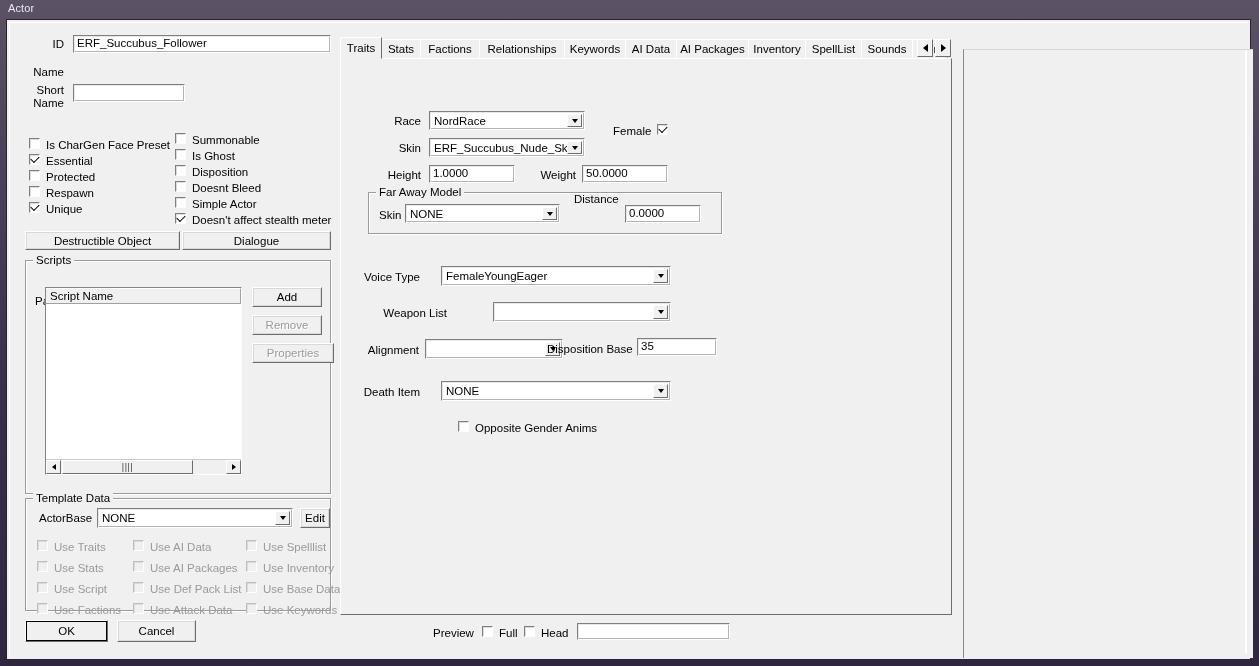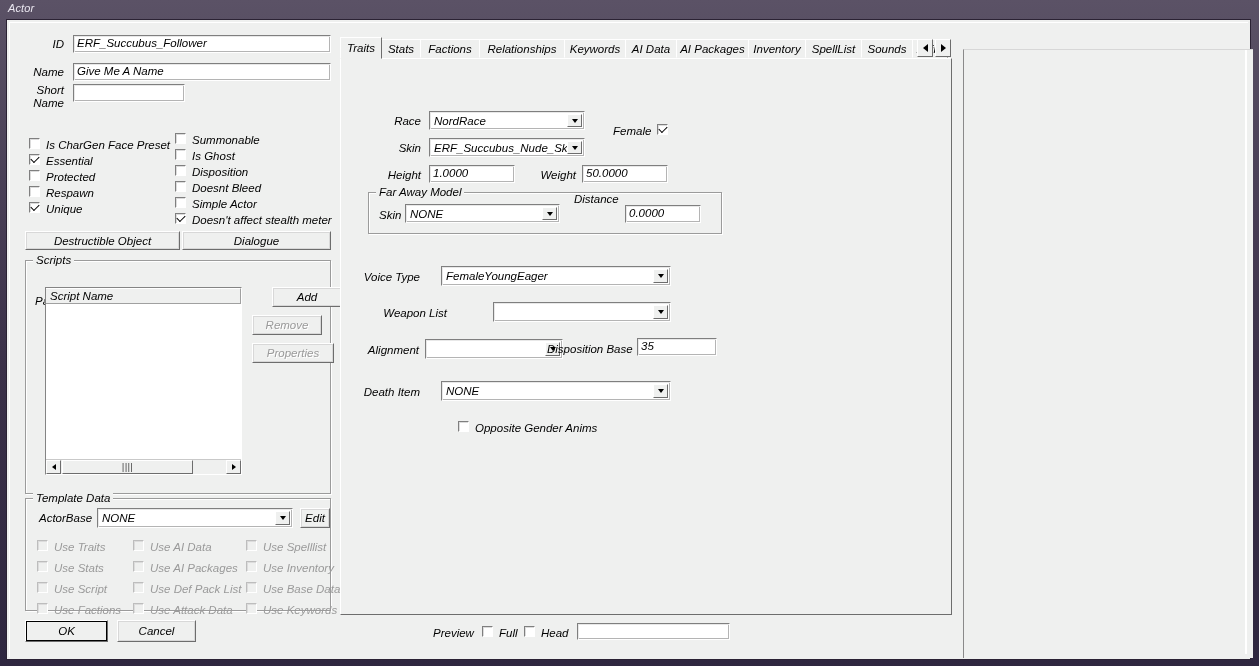--- a/index.html
+++ b/index.html
@@ -6,21 +6,20 @@
     margin: 0; padding: 0;
     width: 1259px; height: 666px;
     overflow: hidden;
     background: #2a2133;
     font-family: "Liberation Sans", sans-serif;
   }
   #root {
     position: relative;
     width: 1259px; height: 666px;
     background: linear-gradient(180deg, #5b5266 0%, #4a4057 28%, #3b3149 55%, #2f2740 100%);
-    font-style: italic;
   }
   
   #titlebar {
     position: absolute; left: 0; top: 0; width: 1259px; height: 19px;
   }
   #titlebar-text {
     position: absolute; left: 8px; top: 2px;
     font-size: 11px; color: #e9e6ef;
     font-family: "Liberation Sans", sans-serif;
     letter-spacing: .1px;
@@ -282,21 +281,20 @@
 
   <div id="dialog">
     <div id="dialog-inner">
 
       <div id="leftpane">
 
         <div class="lbl r" style="left:0px; top:7px; width:46px;">ID</div>
         <div class="tfield" style="left:55px; top:4px; width:258px; height:18px;">ERF_Succubus_Follower</div>
 
         <div class="lbl r" style="left:0px; top:35px; width:46px;">Name</div>
-        <div class="tfield" style="left:55px; top:32px; width:258px; height:18px;">Give Me A Name</div>
 
         <div class="lbl r" style="left:0px; top:53px; width:46px;">Short</div>
         <div class="lbl r" style="left:0px; top:66px; width:46px;">Name</div>
         <div class="tfield" style="left:55px; top:53px; width:112px; height:18px;"></div>
 
         <div id="flags-left">
             <div class="cb" style="left: 11px; top: 107px;"></div>
             <div class="lbl" style="left: 28px; top: 108px;">Is CharGen Face Preset</div>
             <div class="cb on" style="left: 11px; top: 123px;"></div>
             <div class="lbl" style="left: 28px; top: 124px;">Essential</div>
@@ -341,21 +339,21 @@
                 </div>
               <div class="thumb" style="left:16px; width:131px;">
                 <span>||||</span>
               </div>
               <div class="arrow r" style="right:0;">
                   <i></i>
                 </div>
             </div>
           </div>
 
-          <div class="btn" style="left:226px; top:26px; width:70px; height:20px;margin-left:20px;">Add</div>
+          <div class="btn" style="left:226px; top:26px; width:70px; height:20px;">Add</div>
           <div class="btn dis" style="left:226px; top:54px; width:70px; height:20px;">Remove</div>
           <div class="btn dis" style="left:226px; top:82px; width:82px; height:20px;">Properties</div>
         </div>
 
         <div class="group" style="left:7px; top:467px; width:306px; height:113px;">
           <div class="gtitle">Template Data</div>
 
           <div class="lbl" style="left:13px; top:13px;">ActorBase</div>
           <div class="combo" style="left:71px; top:9px; width:196px; height:20px;">
             <span>NONE</span>

